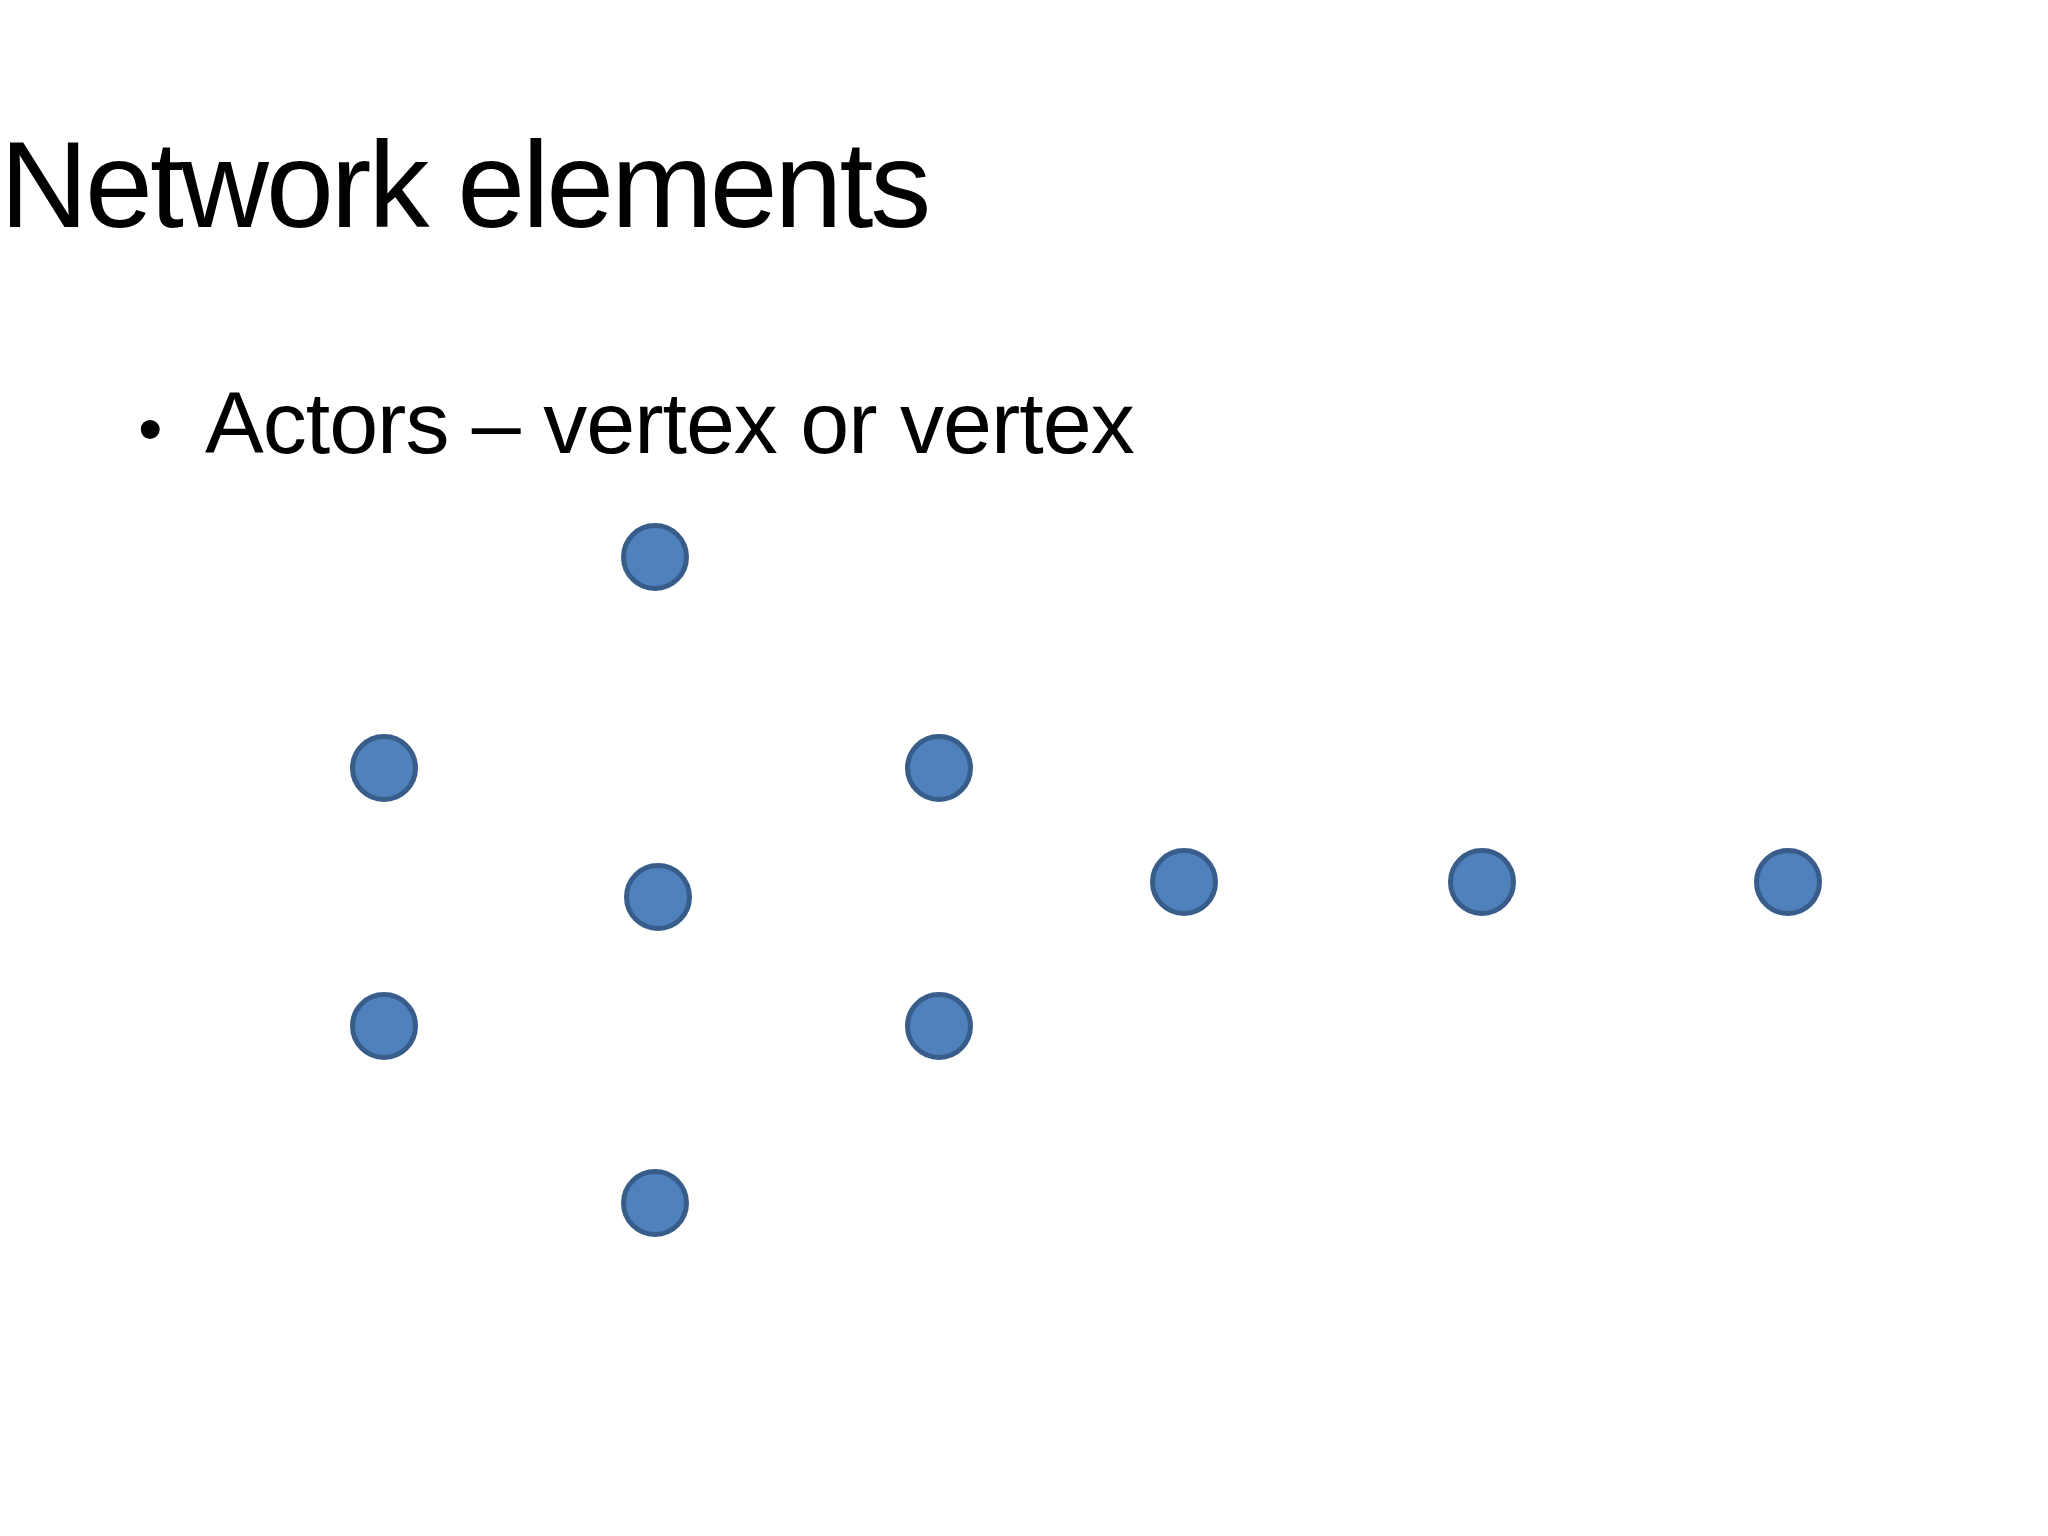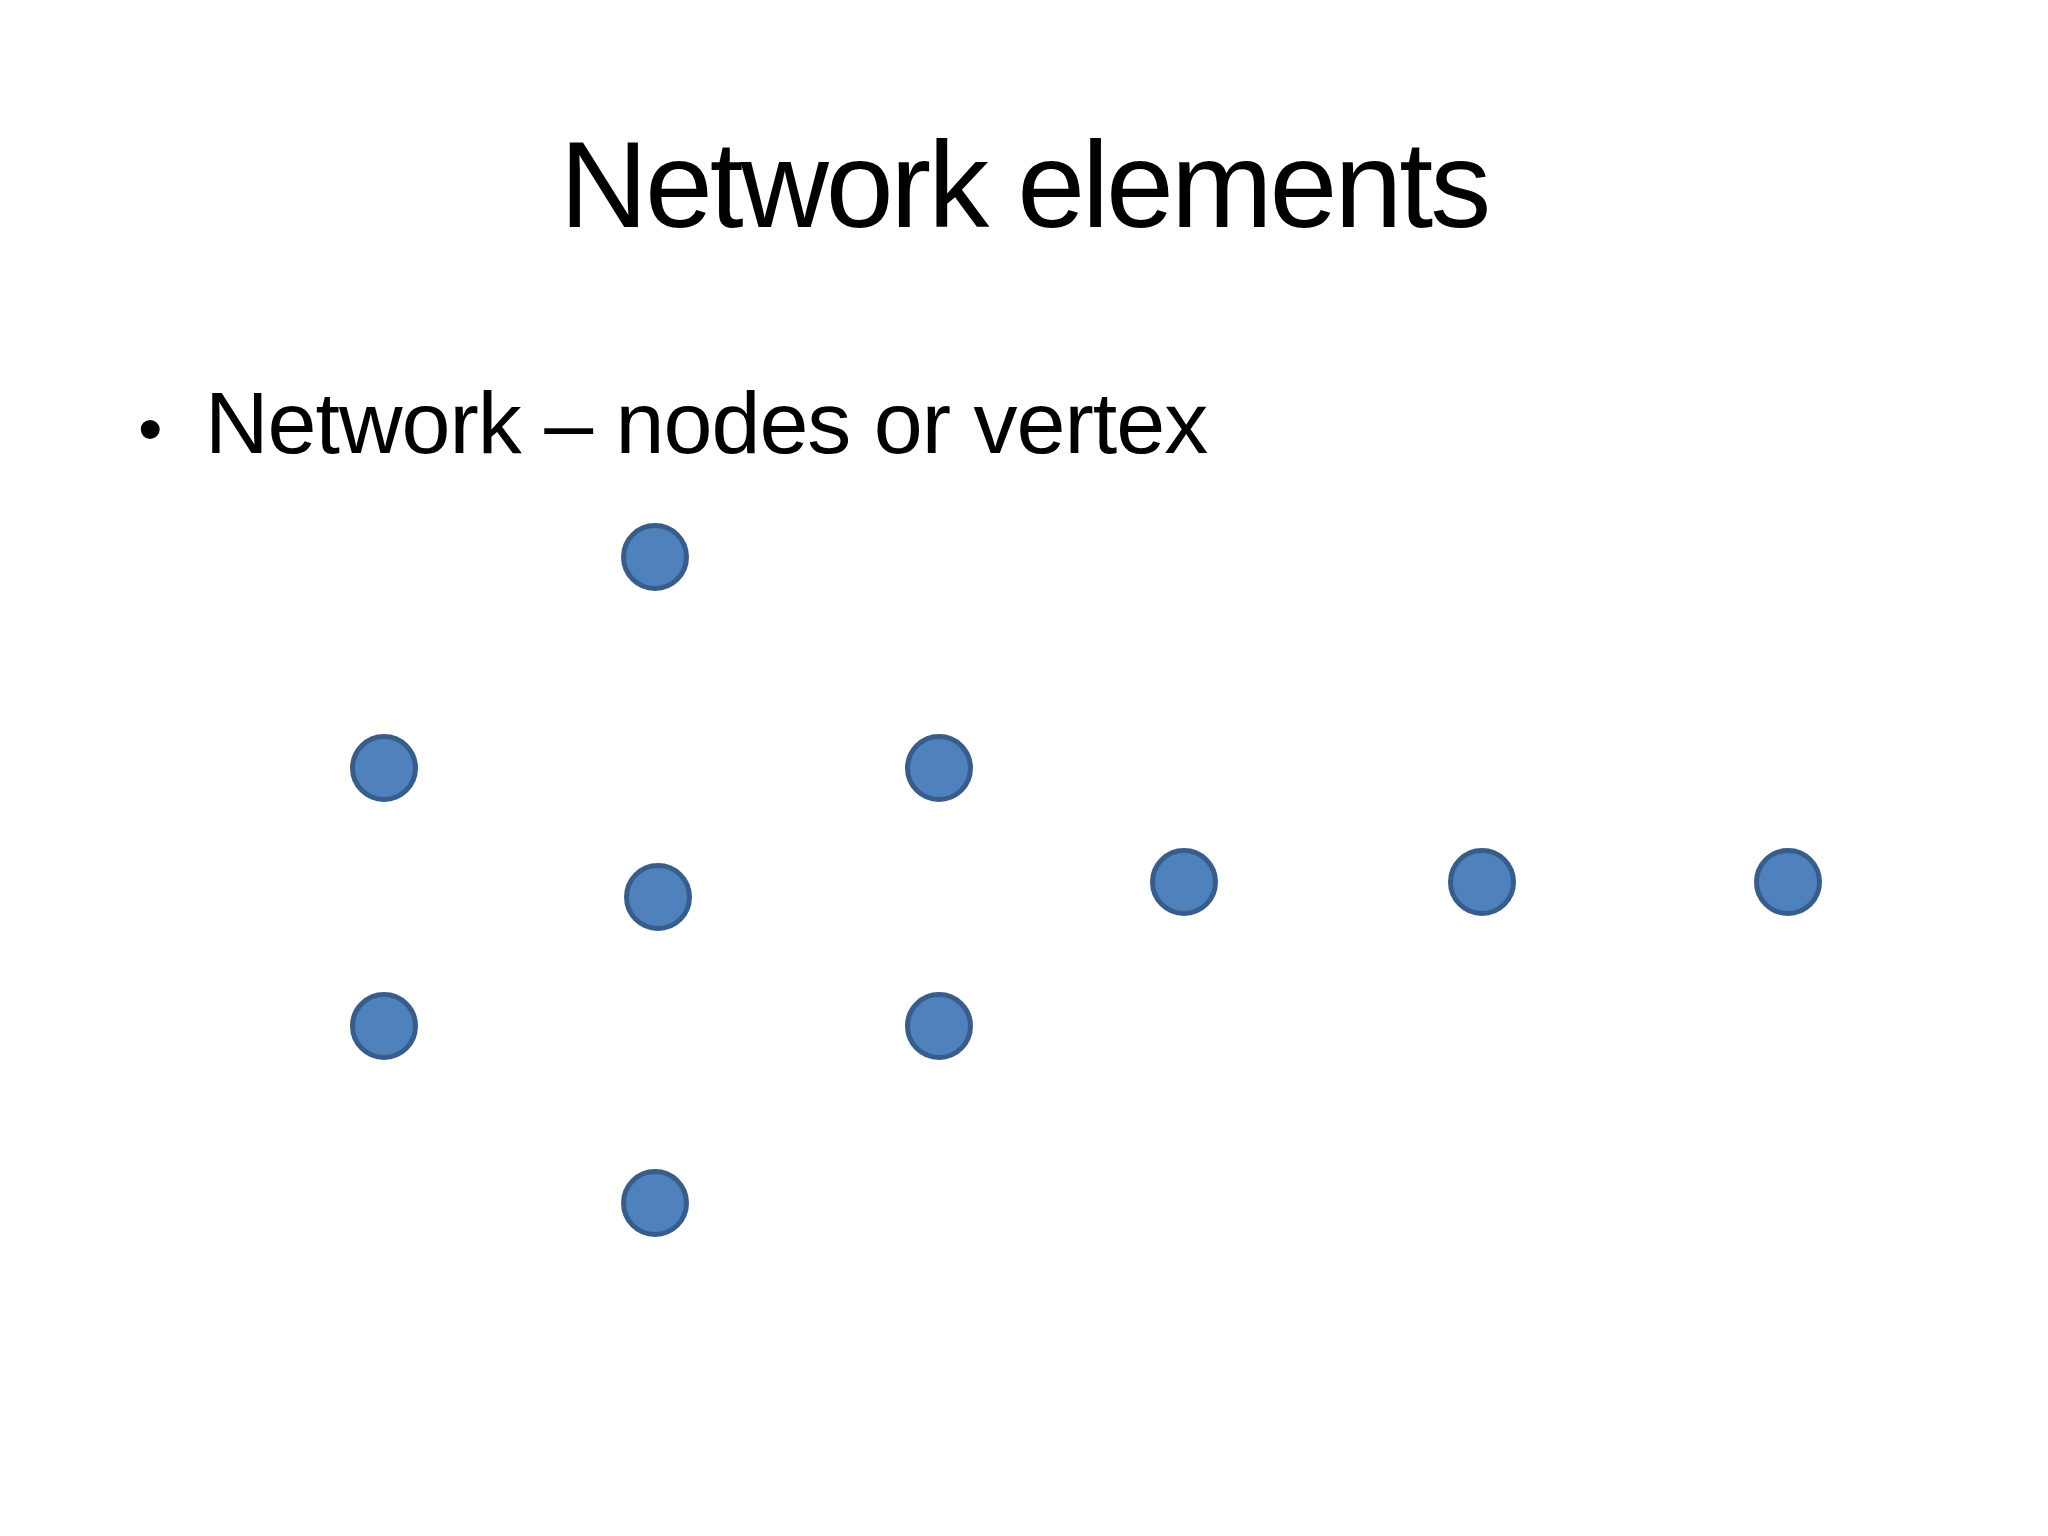--- a/index.html
+++ b/index.html
@@ -14,21 +14,21 @@
     height: 1536px;
     background: #ffffff;
     overflow: hidden;
   }
   .slide-title {
     position: absolute;
     top: 112px;
     left: 0;
     right: 0;
     margin: 0;
-    text-align: center;
+    text-align: left;
     font-size: 122px;
     font-weight: 400;
     letter-spacing: -3px;
     line-height: 1.2;
     color: #000000;
     white-space: nowrap;
   }
   .bullet-line {
     position: absolute;
     top: 370px;
@@ -58,21 +58,21 @@
 </style>
 </head>
 <body>
 
 <div class="slide">
 
   <h1 class="slide-title">Network elements</h1>
 
   <div class="bullet-line">
     <span class="bullet-marker">•</span>
-    <span class="bullet-text">Network – nodes or vertex</span>
+    <span class="bullet-text">Actors – vertex or vertex</span>
   </div>
 
   <div class="nodes-layer">
       <div class="node" style="left: 621px; top: 523px; width: 68px; height: 68px; background: rgb(79, 129, 189); border: 5px solid rgb(56, 93, 138);"></div>
       <div class="node" style="left: 350px; top: 734px; width: 68px; height: 68px; background: rgb(79, 129, 189); border: 5px solid rgb(56, 93, 138);"></div>
       <div class="node" style="left: 905px; top: 734px; width: 68px; height: 68px; background: rgb(79, 129, 189); border: 5px solid rgb(56, 93, 138);"></div>
       <div class="node" style="left: 624px; top: 863px; width: 68px; height: 68px; background: rgb(79, 129, 189); border: 5px solid rgb(56, 93, 138);"></div>
       <div class="node" style="left: 1150px; top: 848px; width: 68px; height: 68px; background: rgb(79, 129, 189); border: 5px solid rgb(56, 93, 138);"></div>
       <div class="node" style="left: 1448px; top: 848px; width: 68px; height: 68px; background: rgb(79, 129, 189); border: 5px solid rgb(56, 93, 138);"></div>
       <div class="node" style="left: 1754px; top: 848px; width: 68px; height: 68px; background: rgb(79, 129, 189); border: 5px solid rgb(56, 93, 138);"></div>

